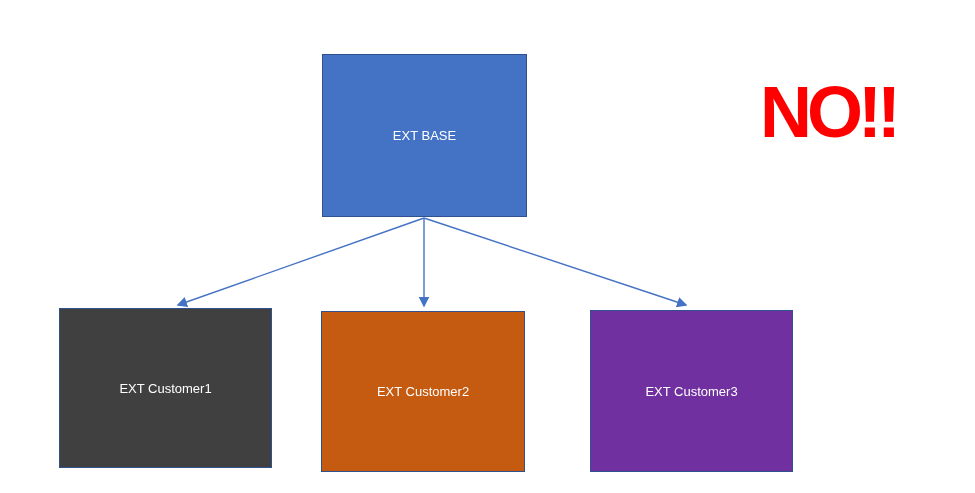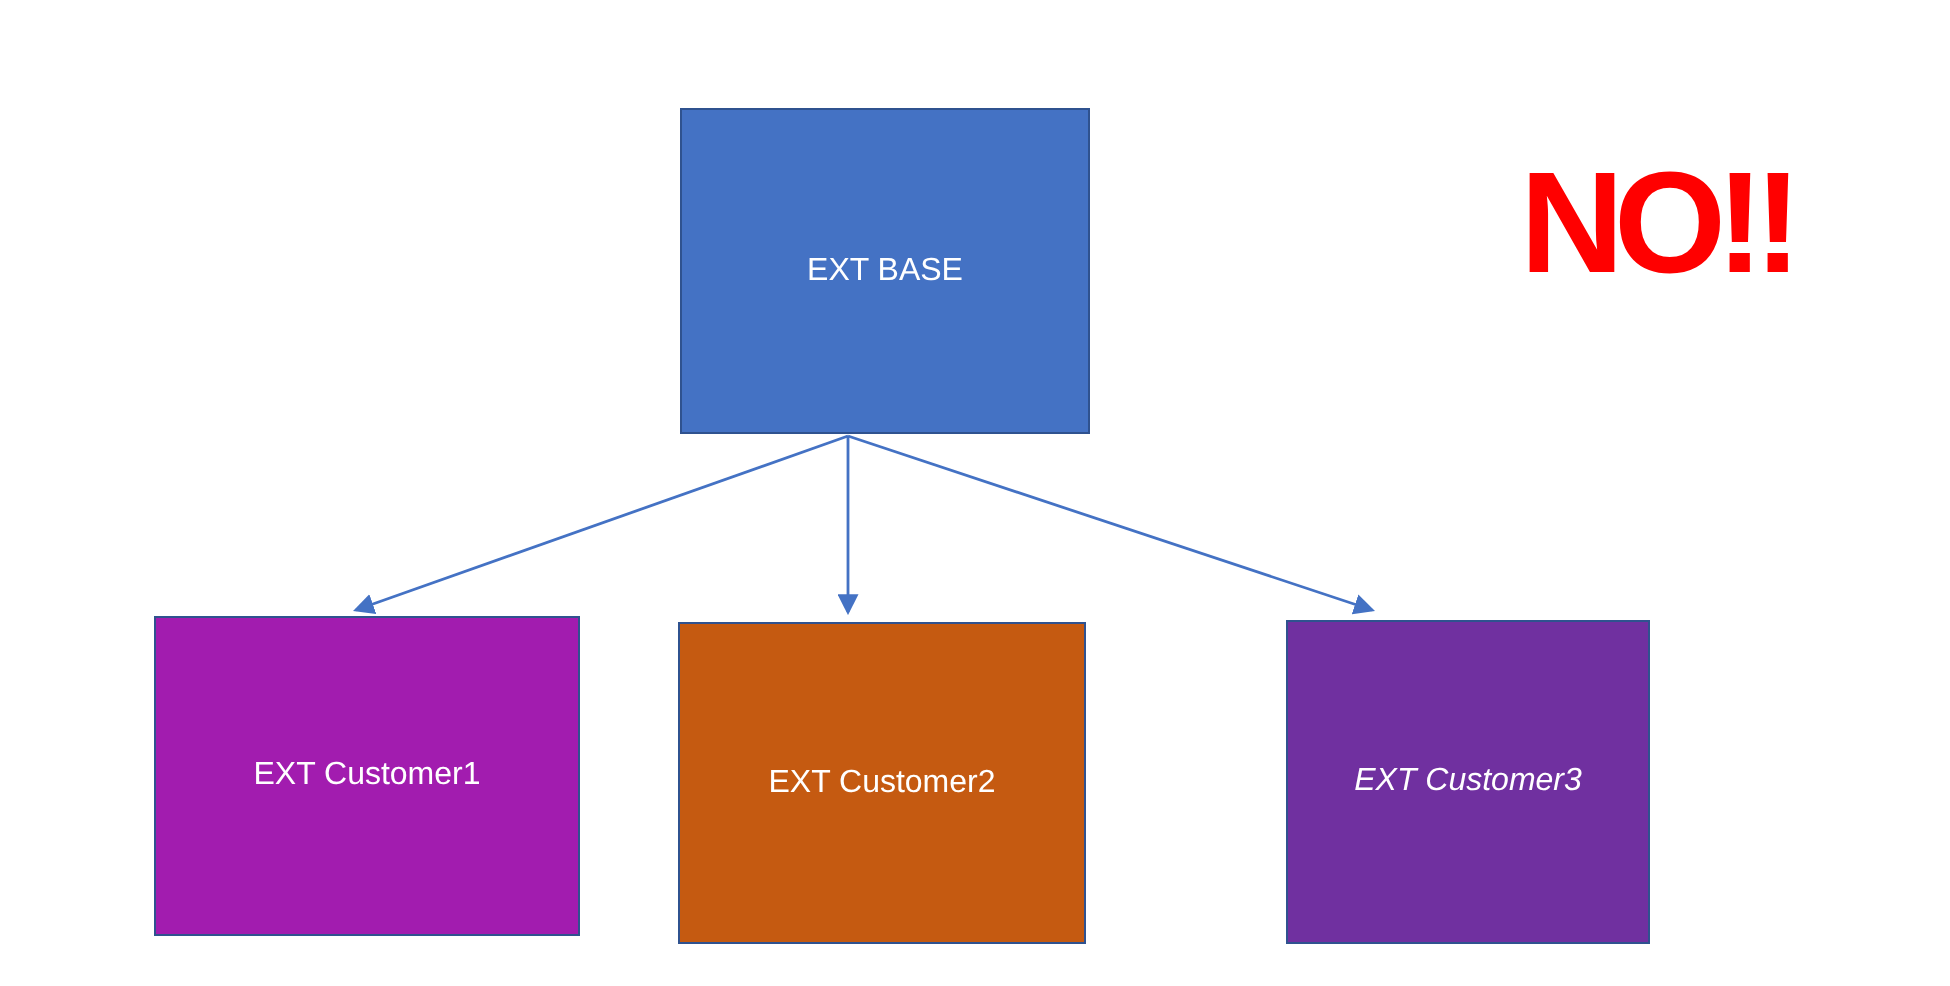--- a/index.html
+++ b/index.html
@@ -28,29 +28,28 @@
     stroke-width: 1.4;
     fill: none;
   }
   .node {
     position: absolute;
     display: flex;
     align-items: center;
     justify-content: center;
     border: 1.4px solid #2F528F;
     color: #ffffff;
-    font-size: 16px;
+    font-size: 13px;
     text-align: center;
     box-sizing: border-box;
-    margin-left: 18px;
   }
   .node-base      { left: 322px; top: 54px;  width: 205px; height: 163px; background: #4472C4; }
   .node-customer1 { left: 59px;  top: 308px; width: 213px; height: 160px; background: #548235; }
   .node-customer2 { left: 321px; top: 311px; width: 204px; height: 161px; background: #C55A11; }
-  .node-customer3 { left: 625px; top: 310px; width: 182px; height: 162px; background: #7030A0; font-style: italic; }
+  .node-customer3 { left: 590px; top: 310px; width: 203px; height: 162px; background: #7030A0; }
   .annotation {
     position: absolute;
     left: 760px;
     top: 76px;
     font-size: 72px;
     font-weight: bold;
     line-height: 1;
     letter-spacing: -5px;
     color: #FF0000;
     white-space: nowrap;
@@ -69,21 +68,21 @@
     </defs>
     <line class="edge" x1="424" y1="218" x2="178" y2="305" marker-end="url(#arrowhead)" style="stroke: rgb(68, 114, 196);"></line>
     <line class="edge" x1="424" y1="218" x2="424" y2="306" marker-end="url(#arrowhead)" style="stroke: rgb(68, 114, 196);"></line>
     <line class="edge" x1="424" y1="218" x2="686" y2="305" marker-end="url(#arrowhead)" style="stroke: rgb(68, 114, 196);"></line>
   </svg>
 
   <div class="node node-base" style="background-color: rgb(68, 114, 196); border-color: rgb(47, 82, 143); color: rgb(255, 255, 255);">
     <span class="node-label">EXT BASE</span>
   </div>
 
-  <div class="node node-customer1" style="background-color: #a21caf; border-color: rgb(47, 82, 143); color: rgb(255, 255, 255);">
+  <div class="node node-customer1" style="background-color: #404040; border-color: rgb(47, 82, 143); color: rgb(255, 255, 255);">
     <span class="node-label">EXT Customer1</span>
   </div>
 
   <div class="node node-customer2" style="background-color: rgb(197, 90, 17); border-color: rgb(47, 82, 143); color: rgb(255, 255, 255);">
     <span class="node-label">EXT Customer2</span>
   </div>
 
   <div class="node node-customer3" style="background-color: rgb(112, 48, 160); border-color: rgb(47, 82, 143); color: rgb(255, 255, 255);">
     <span class="node-label">EXT Customer3</span>
   </div>

